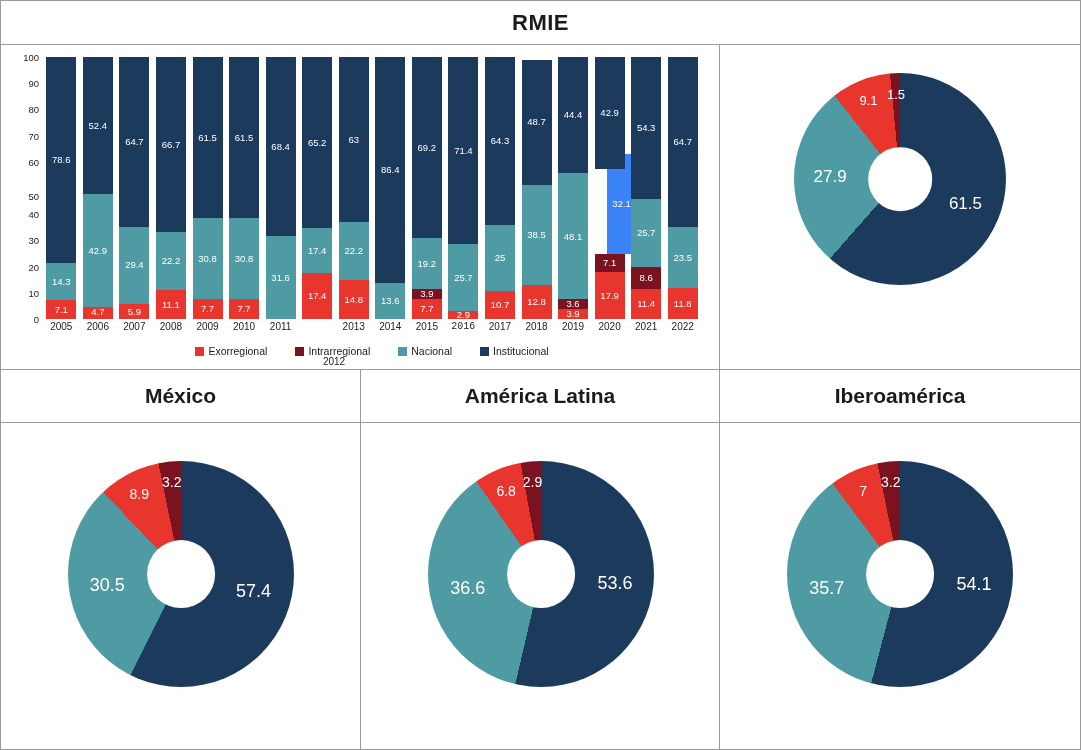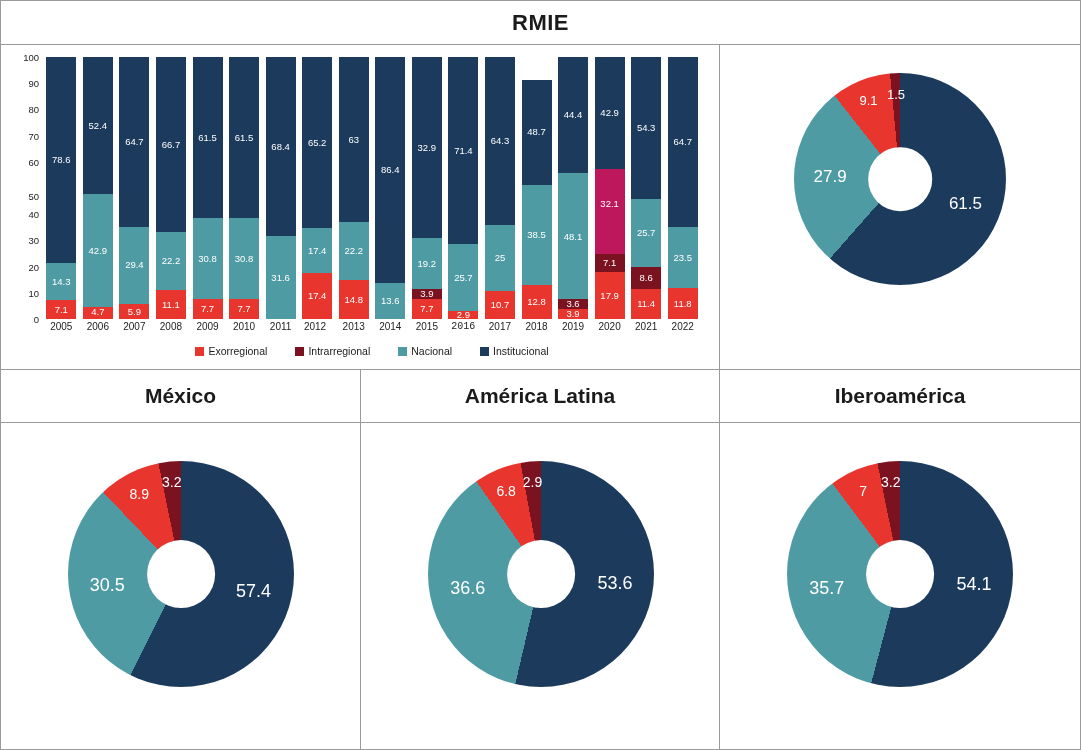--- a/index.html
+++ b/index.html
@@ -208,21 +208,21 @@
             <div class="seg" style="background: rgb(232, 53, 46); bottom: 0px; height: 20.174px;">
               <span>7.7</span>
             </div>
             <div class="seg" style="background: rgb(123, 18, 32); bottom: 20.174px; height: 10.218px;">
               <span>3.9</span>
             </div>
             <div class="seg" style="background: rgb(79, 155, 163); bottom: 30.392px; height: 50.304px;">
               <span>19.2</span>
             </div>
             <div class="seg" style="background: rgb(27, 58, 92); bottom: 80.696px; height: 181.304px;">
-              <span>32.9</span>
+              <span>69.2</span>
             </div>
           </div>
           <div class="bar" style="left: 405.389px; height: 262px;">
             <div class="seg" style="background: rgb(232, 53, 46); bottom: 0px; height: 7.598px;">
               <span>2.9</span>
             </div>
             <div class="seg" style="background: rgb(79, 155, 163); bottom: 7.598px; height: 67.334px;">
               <span>25.7</span>
             </div>
             <div class="seg" style="background: rgb(27, 58, 92); bottom: 74.932px; height: 187.068px;">
@@ -240,21 +240,21 @@
               <span>64.3</span>
             </div>
           </div>
           <div class="bar" style="left: 478.5px; height: 262px;">
             <div class="seg" style="background: rgb(232, 53, 46); bottom: 0px; height: 33.536px;">
               <span>12.8</span>
             </div>
             <div class="seg" style="background: rgb(79, 155, 163); bottom: 33.536px; height: 100.87px;">
               <span>38.5</span>
             </div>
-            <div class="seg" style="background: rgb(27, 58, 92); bottom: 134.406px; height: 105px;">
+            <div class="seg" style="background: rgb(27, 58, 92); bottom: 134.406px; height: 125px;">
               <span>48.7</span>
             </div>
           </div>
           <div class="bar" style="left: 515.056px; height: 262px;">
             <div class="seg" style="background: rgb(232, 53, 46); bottom: 0px; height: 10.218px;">
               <span>3.9</span>
             </div>
             <div class="seg" style="background: rgb(123, 18, 32); bottom: 10.218px; height: 9.432px;">
               <span>3.6</span>
             </div>
@@ -265,21 +265,21 @@
               <span>44.4</span>
             </div>
           </div>
           <div class="bar" style="left: 551.611px; height: 262px;">
             <div class="seg" style="background: rgb(232, 53, 46); bottom: 0px; height: 46.898px;">
               <span>17.9</span>
             </div>
             <div class="seg" style="background: rgb(123, 18, 32); bottom: 46.898px; height: 18.602px;">
               <span>7.1</span>
             </div>
-            <div class="seg" style="background: #be185d; bottom: 65.5px; height: 100px;">
+            <div class="seg" style="background: #3b82f6; bottom: 65.5px; height: 100px; margin-left: 12px;">
               <span>32.1</span>
             </div>
             <div class="seg" style="background: rgb(27, 58, 92); bottom: 149.602px; height: 112.398px;">
               <span>42.9</span>
             </div>
           </div>
           <div class="bar" style="left: 588.167px; height: 262px;">
             <div class="seg" style="background: rgb(232, 53, 46); bottom: 0px; height: 29.868px;">
               <span>11.4</span>
             </div>
@@ -306,21 +306,21 @@
           </div>
         </div>
       <div class="xaxis" id="xaxis">
           <div class="xtick" style="left: 18.2778px;">2005</div>
           <div class="xtick" style="left: 54.8333px;">2006</div>
           <div class="xtick" style="left: 91.3889px;">2007</div>
           <div class="xtick" style="left: 127.944px;">2008</div>
           <div class="xtick" style="left: 164.5px;">2009</div>
           <div class="xtick" style="left: 201.056px;">2010</div>
           <div class="xtick" style="left: 237.611px;">2011</div>
-          <div class="xtick" style="left: 272px;">2012</div>
+          <div class="xtick" style="left: 291px; margin-top: 35px;">2012</div>
           <div class="xtick" style="left: 310.722px;">2013</div>
           <div class="xtick" style="left: 347.278px;">2014</div>
           <div class="xtick" style="left: 383.833px;">2015</div>
           <div class="xtick" style="left: 420.389px; font-family: Liberation Mono, monospace;">2016</div>
           <div class="xtick" style="left: 456.944px;">2017</div>
           <div class="xtick" style="left: 493.5px;">2018</div>
           <div class="xtick" style="left: 530.056px;">2019</div>
           <div class="xtick" style="left: 566.611px;">2020</div>
           <div class="xtick" style="left: 603.167px;">2021</div>
           <div class="xtick" style="left: 639.722px;">2022</div>

